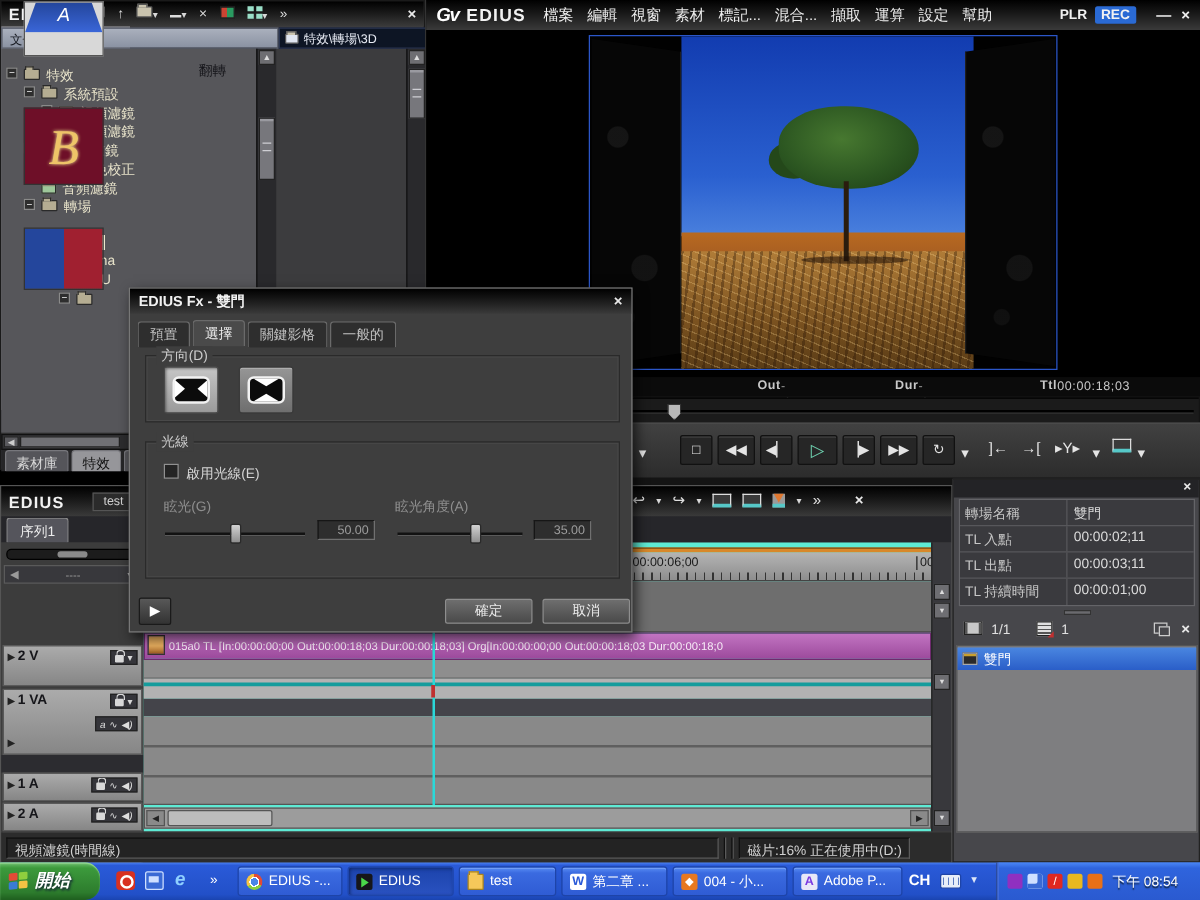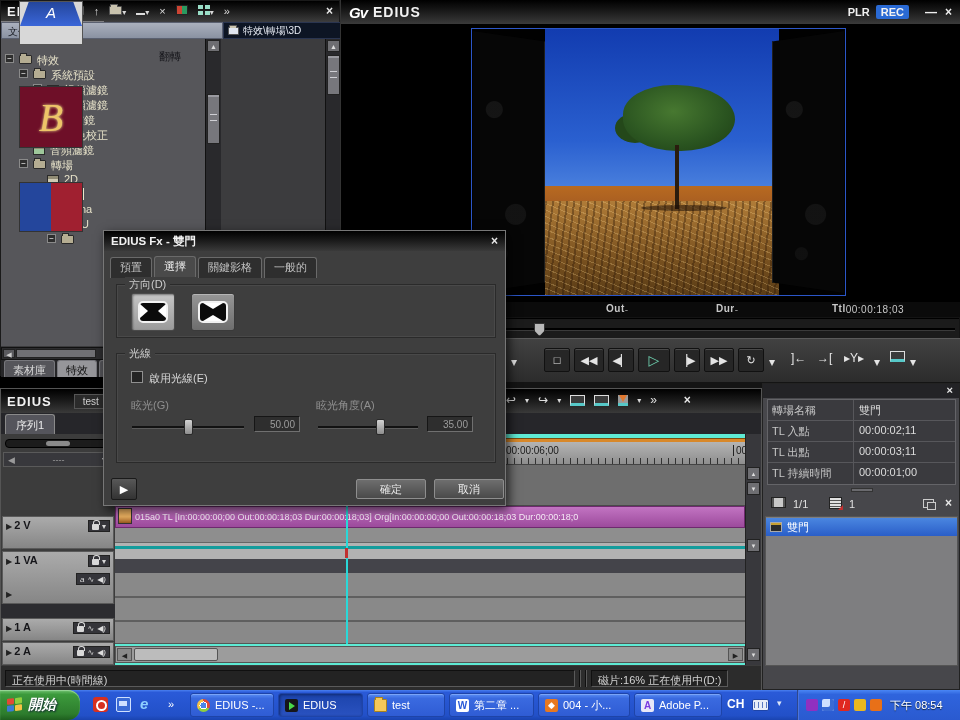--- a/index.html
+++ b/index.html
@@ -280,24 +280,20 @@
       </div>
       <div class="trow" style="top:103px">
         <span class="titem green" style="left:32px"></span>
         <span class="tlabel" style="left:49px">音頻濾鏡</span>
       </div>
       <div class="trow" style="top:118px">
         <span class="texp" style="left:18px">−</span>
         <span class="tfold" style="left:32px"></span>
         <span class="tlabel" style="left:50px">轉場</span>
       </div>
-      <div class="trow" style="top:133px">
-        <span class="titem" style="left:46px"></span>
-        <span class="tlabel" style="left:63px">2D</span>
-      </div>
       <div class="trow" style="top:148px">
         <span class="titem" style="left:46px"></span>
         <span class="tlabel sel" style="left:63px">3D</span>
       </div>
       <div class="trow" style="top:163px">
         <span class="titem" style="left:46px"></span>
         <span class="tlabel" style="left:63px">Alpha</span>
       </div>
       <div class="trow" style="top:178px">
         <span class="texp" style="left:32px">−</span>
@@ -338,20 +334,32 @@
       <div class="ptab">素材庫</div>
       <div class="ptab on">特效</div>
       <div class="ptab stub"></div>
     </div>
   </div>
 
   <div id="mainwin" class="abs">
     <div class="titlebar">
       <span class="gv">Gv</span>
       <span class="brand">EDIUS</span>
+      <span class="menus">
+        <span>檔案</span>
+        <span>編輯</span>
+        <span>視窗</span>
+        <span>素材</span>
+        <span>標記...</span>
+        <span>混合...</span>
+        <span>擷取</span>
+        <span>運算</span>
+        <span>設定</span>
+        <span>幫助</span>
+      </span>
       <span class="plr">PLR</span>
       <span class="rec">REC</span>
       <span class="winbtn">—</span>
       <span class="winbtn">×</span>
     </div>
 
     <div id="preview" class="abs">
       <div id="vframe">
         <div id="photo">
           <div class="sky"></div>
@@ -499,21 +507,21 @@
     </div>
 
     <div id="tl-vscroll">
       <span class="sq" style="top:33px">▲</span>
       <span class="sq" style="top:48px">▼</span>
       <span class="sq" style="top:105px">▼</span>
       <span class="sq" style="top:214px">▼</span>
     </div>
 
     <div id="tlstatus">
-      <div class="sfield sf1">正在使用中(時間線)</div>
+      <div class="sfield sf1">視頻濾鏡(時間線)</div>
       <div class="sridge"></div>
       <div class="sridge"></div>
       <div class="sfield">磁片:16% 正在使用中(D:)</div>
     </div>
   </div>
 
   <div class="playhead abs"></div>
   <div class="redtick abs"></div>
 
   <div id="infopanel" class="abs">

